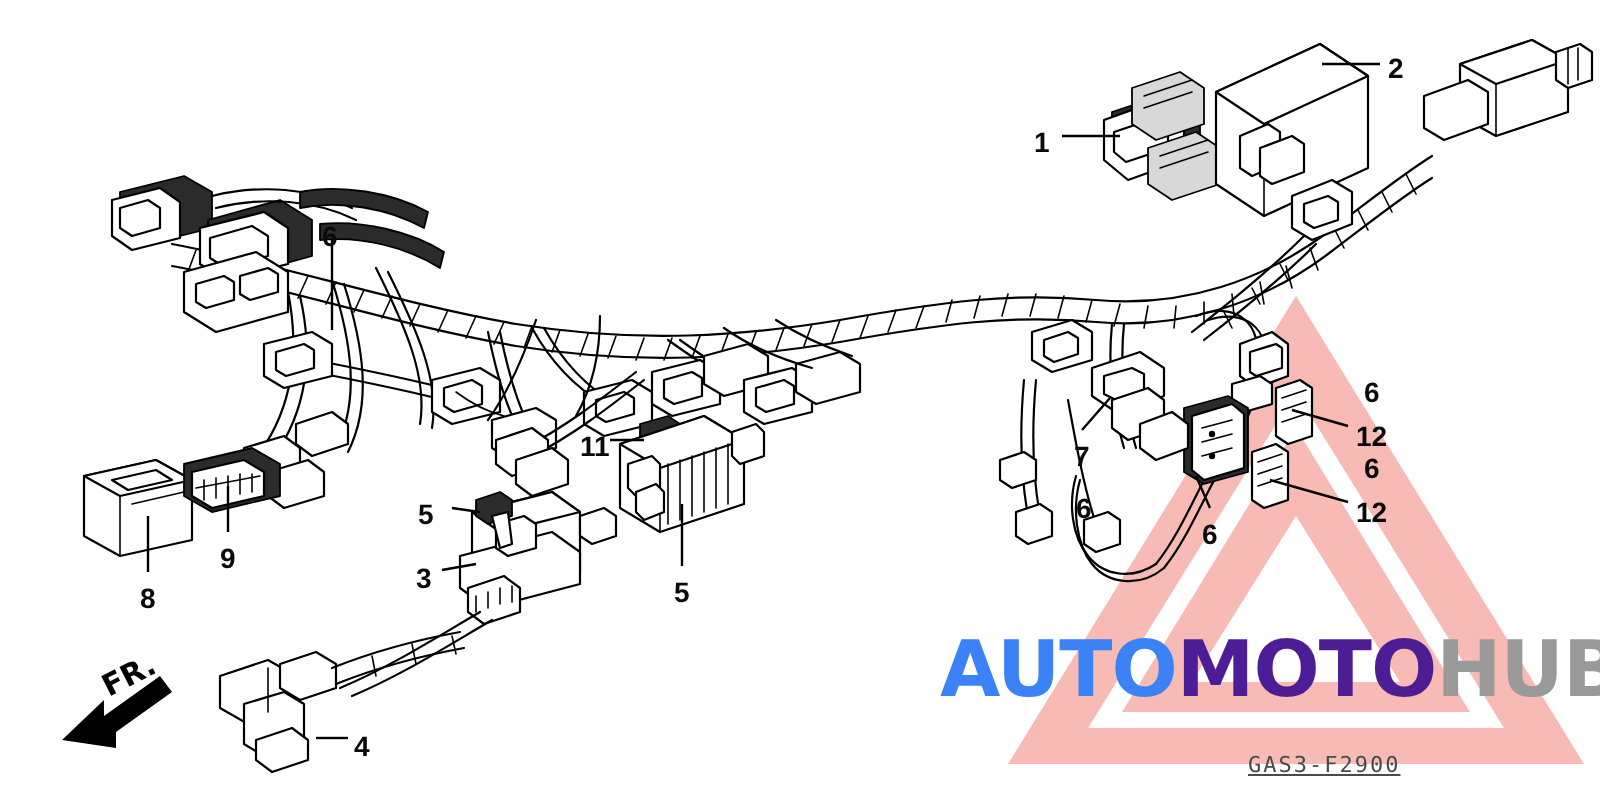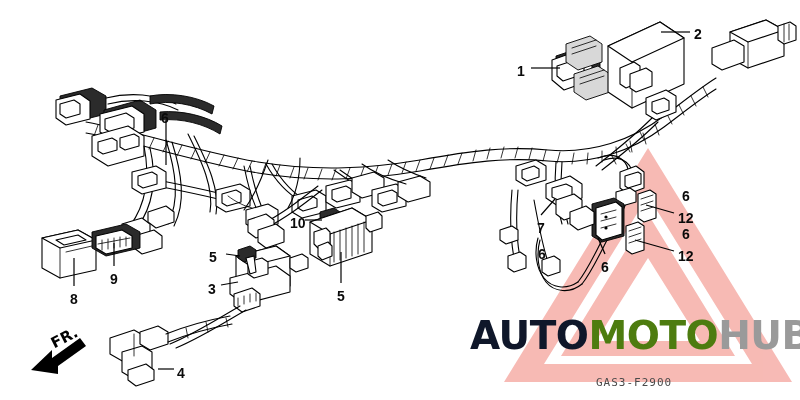--- a/index.html
+++ b/index.html
@@ -47,33 +47,34 @@
     left: 470px;
     top: 316px;
     font-family: "DejaVu Sans", sans-serif;
     font-weight: bold;
     font-size: 39px;
     letter-spacing: -0.5px;
     line-height: 1;
     white-space: nowrap;
     user-select: none;
   }
-  #wordmark .wm-auto { color: #0f172a; }
-  #wordmark .wm-moto { color: #4d7c0f; }
+  #wordmark .wm-auto { color: #3b82f6; }
+  #wordmark .wm-moto { color: #4c1d95; }
   #wordmark .wm-hub  { color: #9a9a9a; }
   #partcode {
     position: absolute;
-    left: 596px;
+    left: 624px;
     top: 376px;
     font-family: "DejaVu Sans Mono", monospace;
     font-size: 11px;
     letter-spacing: 1px;
     color: #4a4a4a;
     white-space: nowrap;
     user-select: none;
+    text-decoration: underline;
   }
   #fr-marker {
     position: absolute;
     left: 28px;
     top: 334px;
     width: 70px;
     height: 48px;
   }
   #fr-label {
     position: absolute;
@@ -447,21 +448,21 @@
 
   <svg id="fr-marker" viewBox="0 0 70 48">
     <path d="M3 36 L24 16 L24 24 L52 4 L58 12 L30 32 L30 40 Z" fill="#000"></path>
   </svg>
   <div id="fr-label">FR.</div>
 
   <div id="callout-layer">
       <div class="callout" style="left: 517px; top: 64px;">1</div>
       <div class="callout" style="left: 694px; top: 27px;">2</div>
       <div class="callout" style="left: 161px; top: 111px;">6</div>
-      <div class="callout" style="left: 290px; top: 216px;">10</div>
+      <div class="callout" style="left: 290px; top: 216px;">11</div>
       <div class="callout" style="left: 209px; top: 250px;">5</div>
       <div class="callout" style="left: 208px; top: 282px;">3</div>
       <div class="callout" style="left: 337px; top: 289px;">5</div>
       <div class="callout" style="left: 177px; top: 366px;">4</div>
       <div class="callout" style="left: 70px; top: 292px;">8</div>
       <div class="callout" style="left: 110px; top: 272px;">9</div>
       <div class="callout" style="left: 537px; top: 221px;">7</div>
       <div class="callout" style="left: 538px; top: 247px;">6</div>
       <div class="callout" style="left: 601px; top: 260px;">6</div>
       <div class="callout" style="left: 682px; top: 189px;">6</div>

